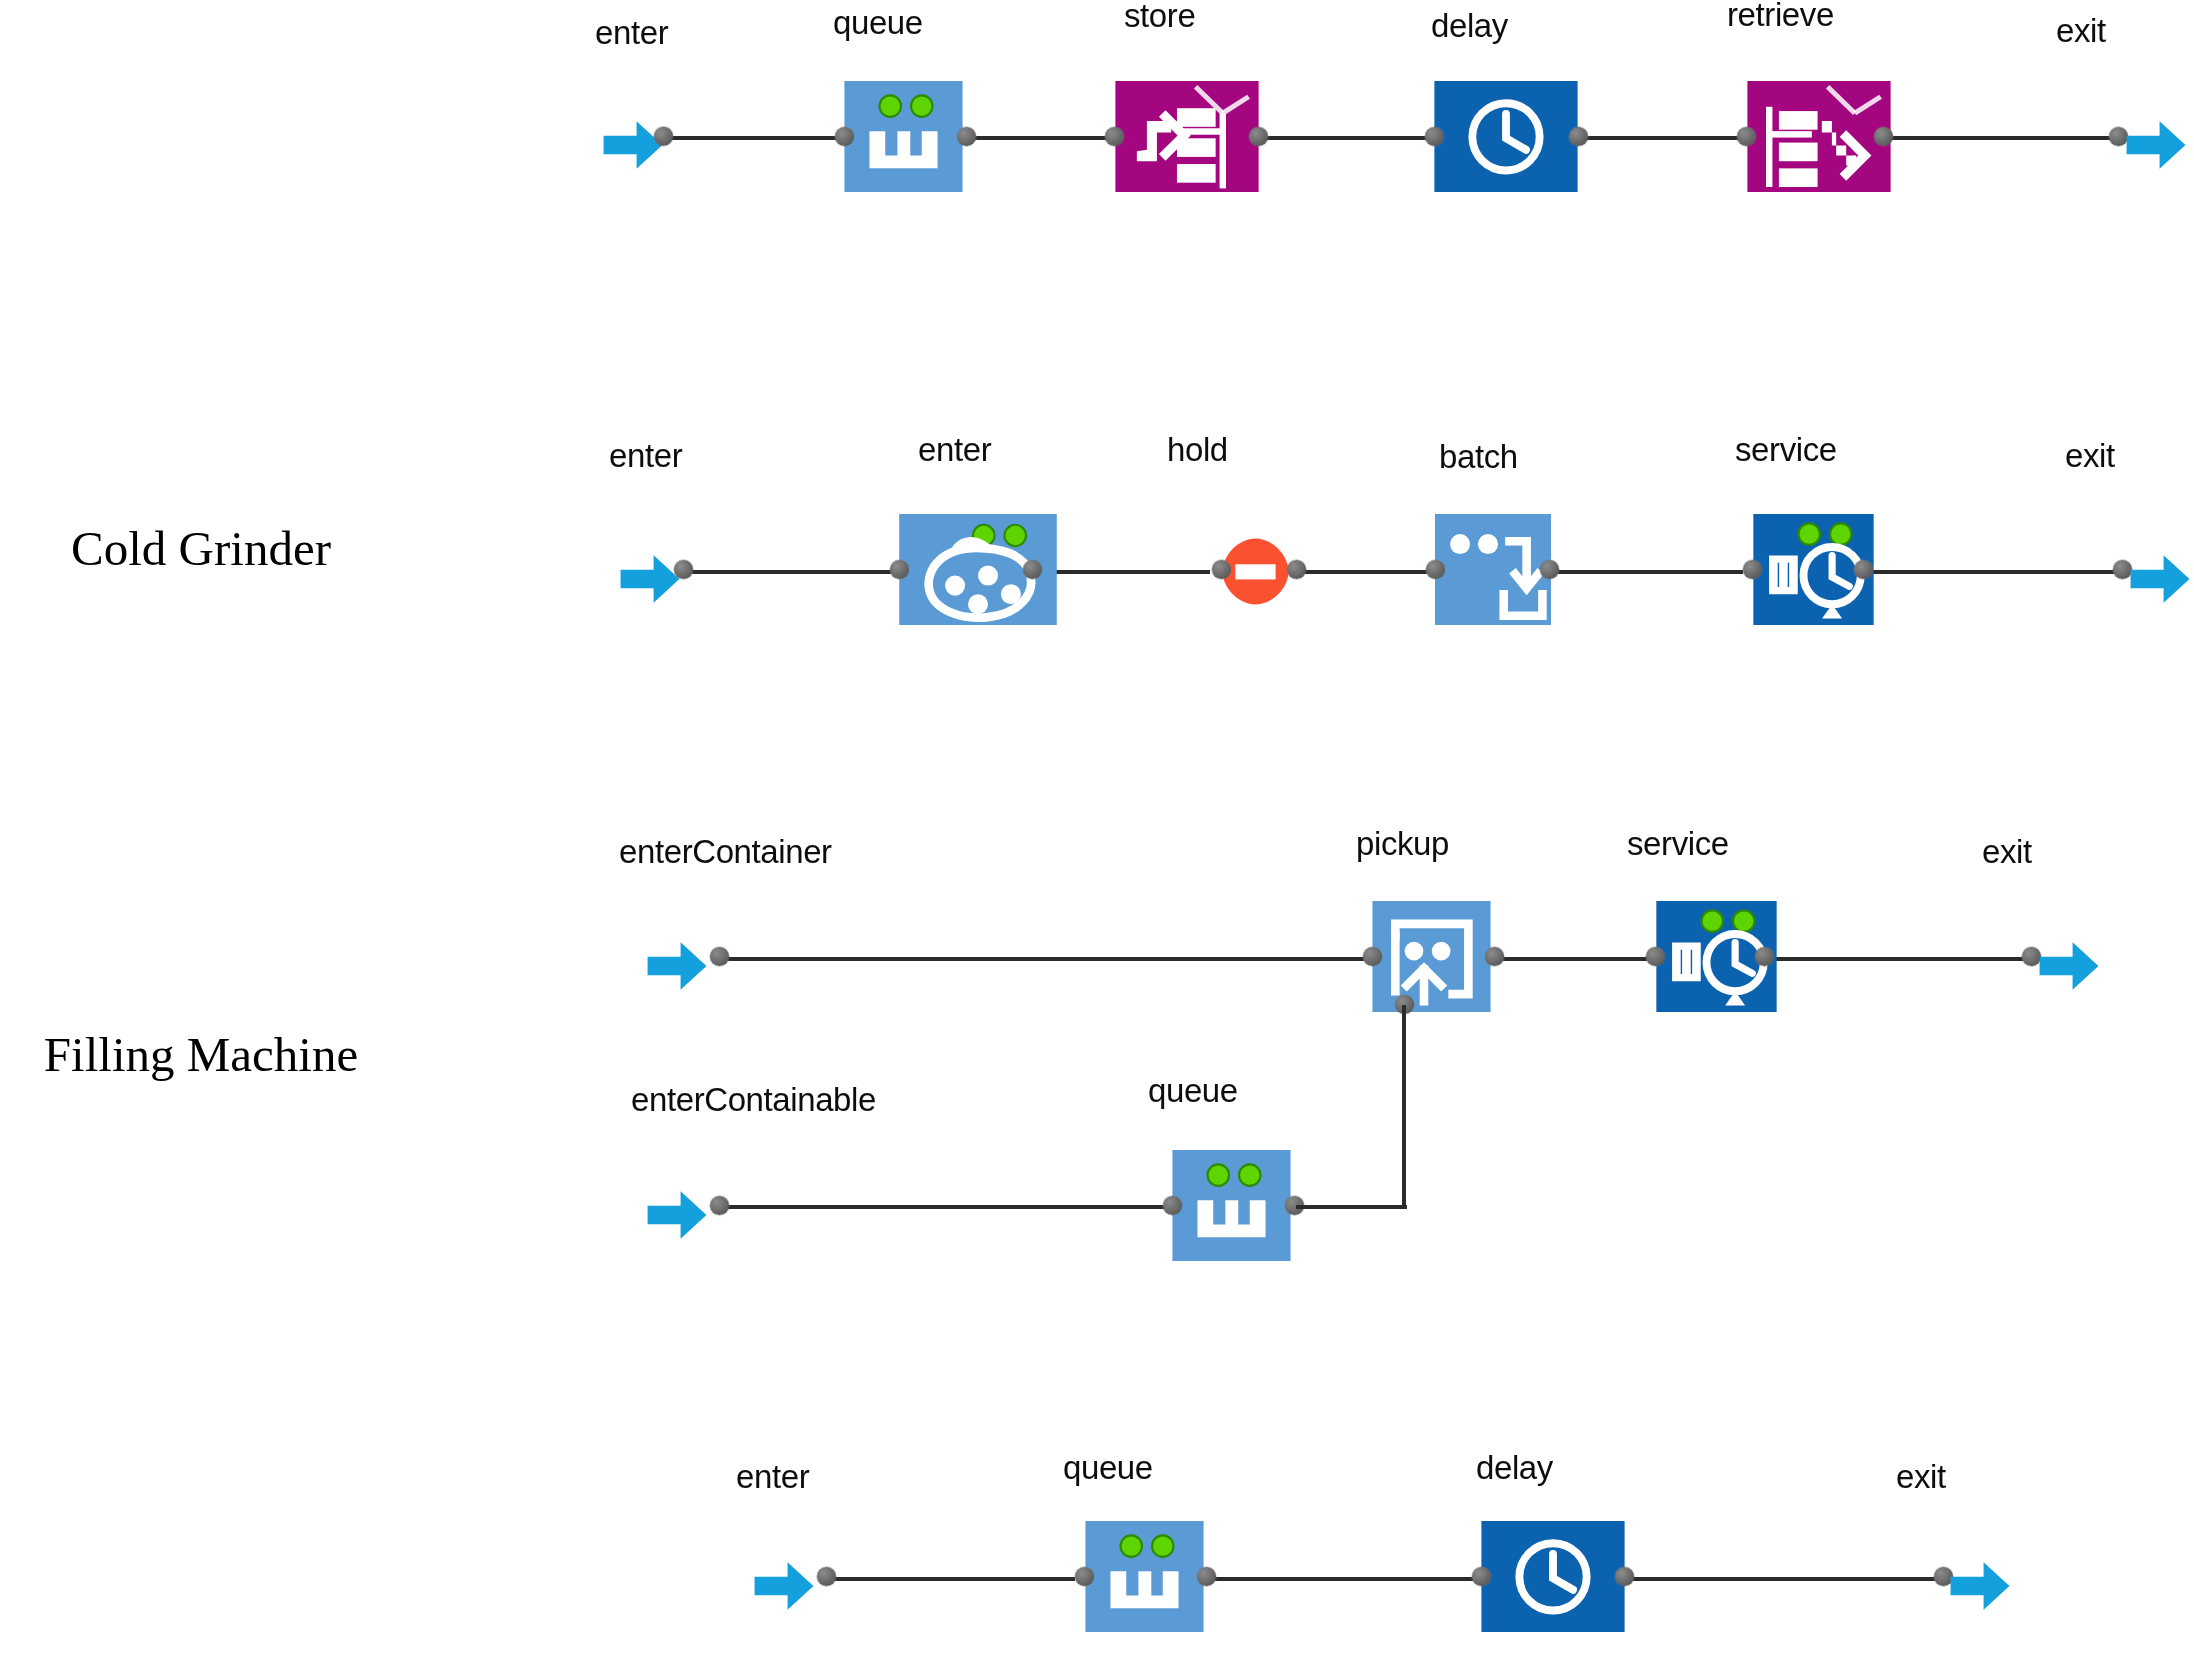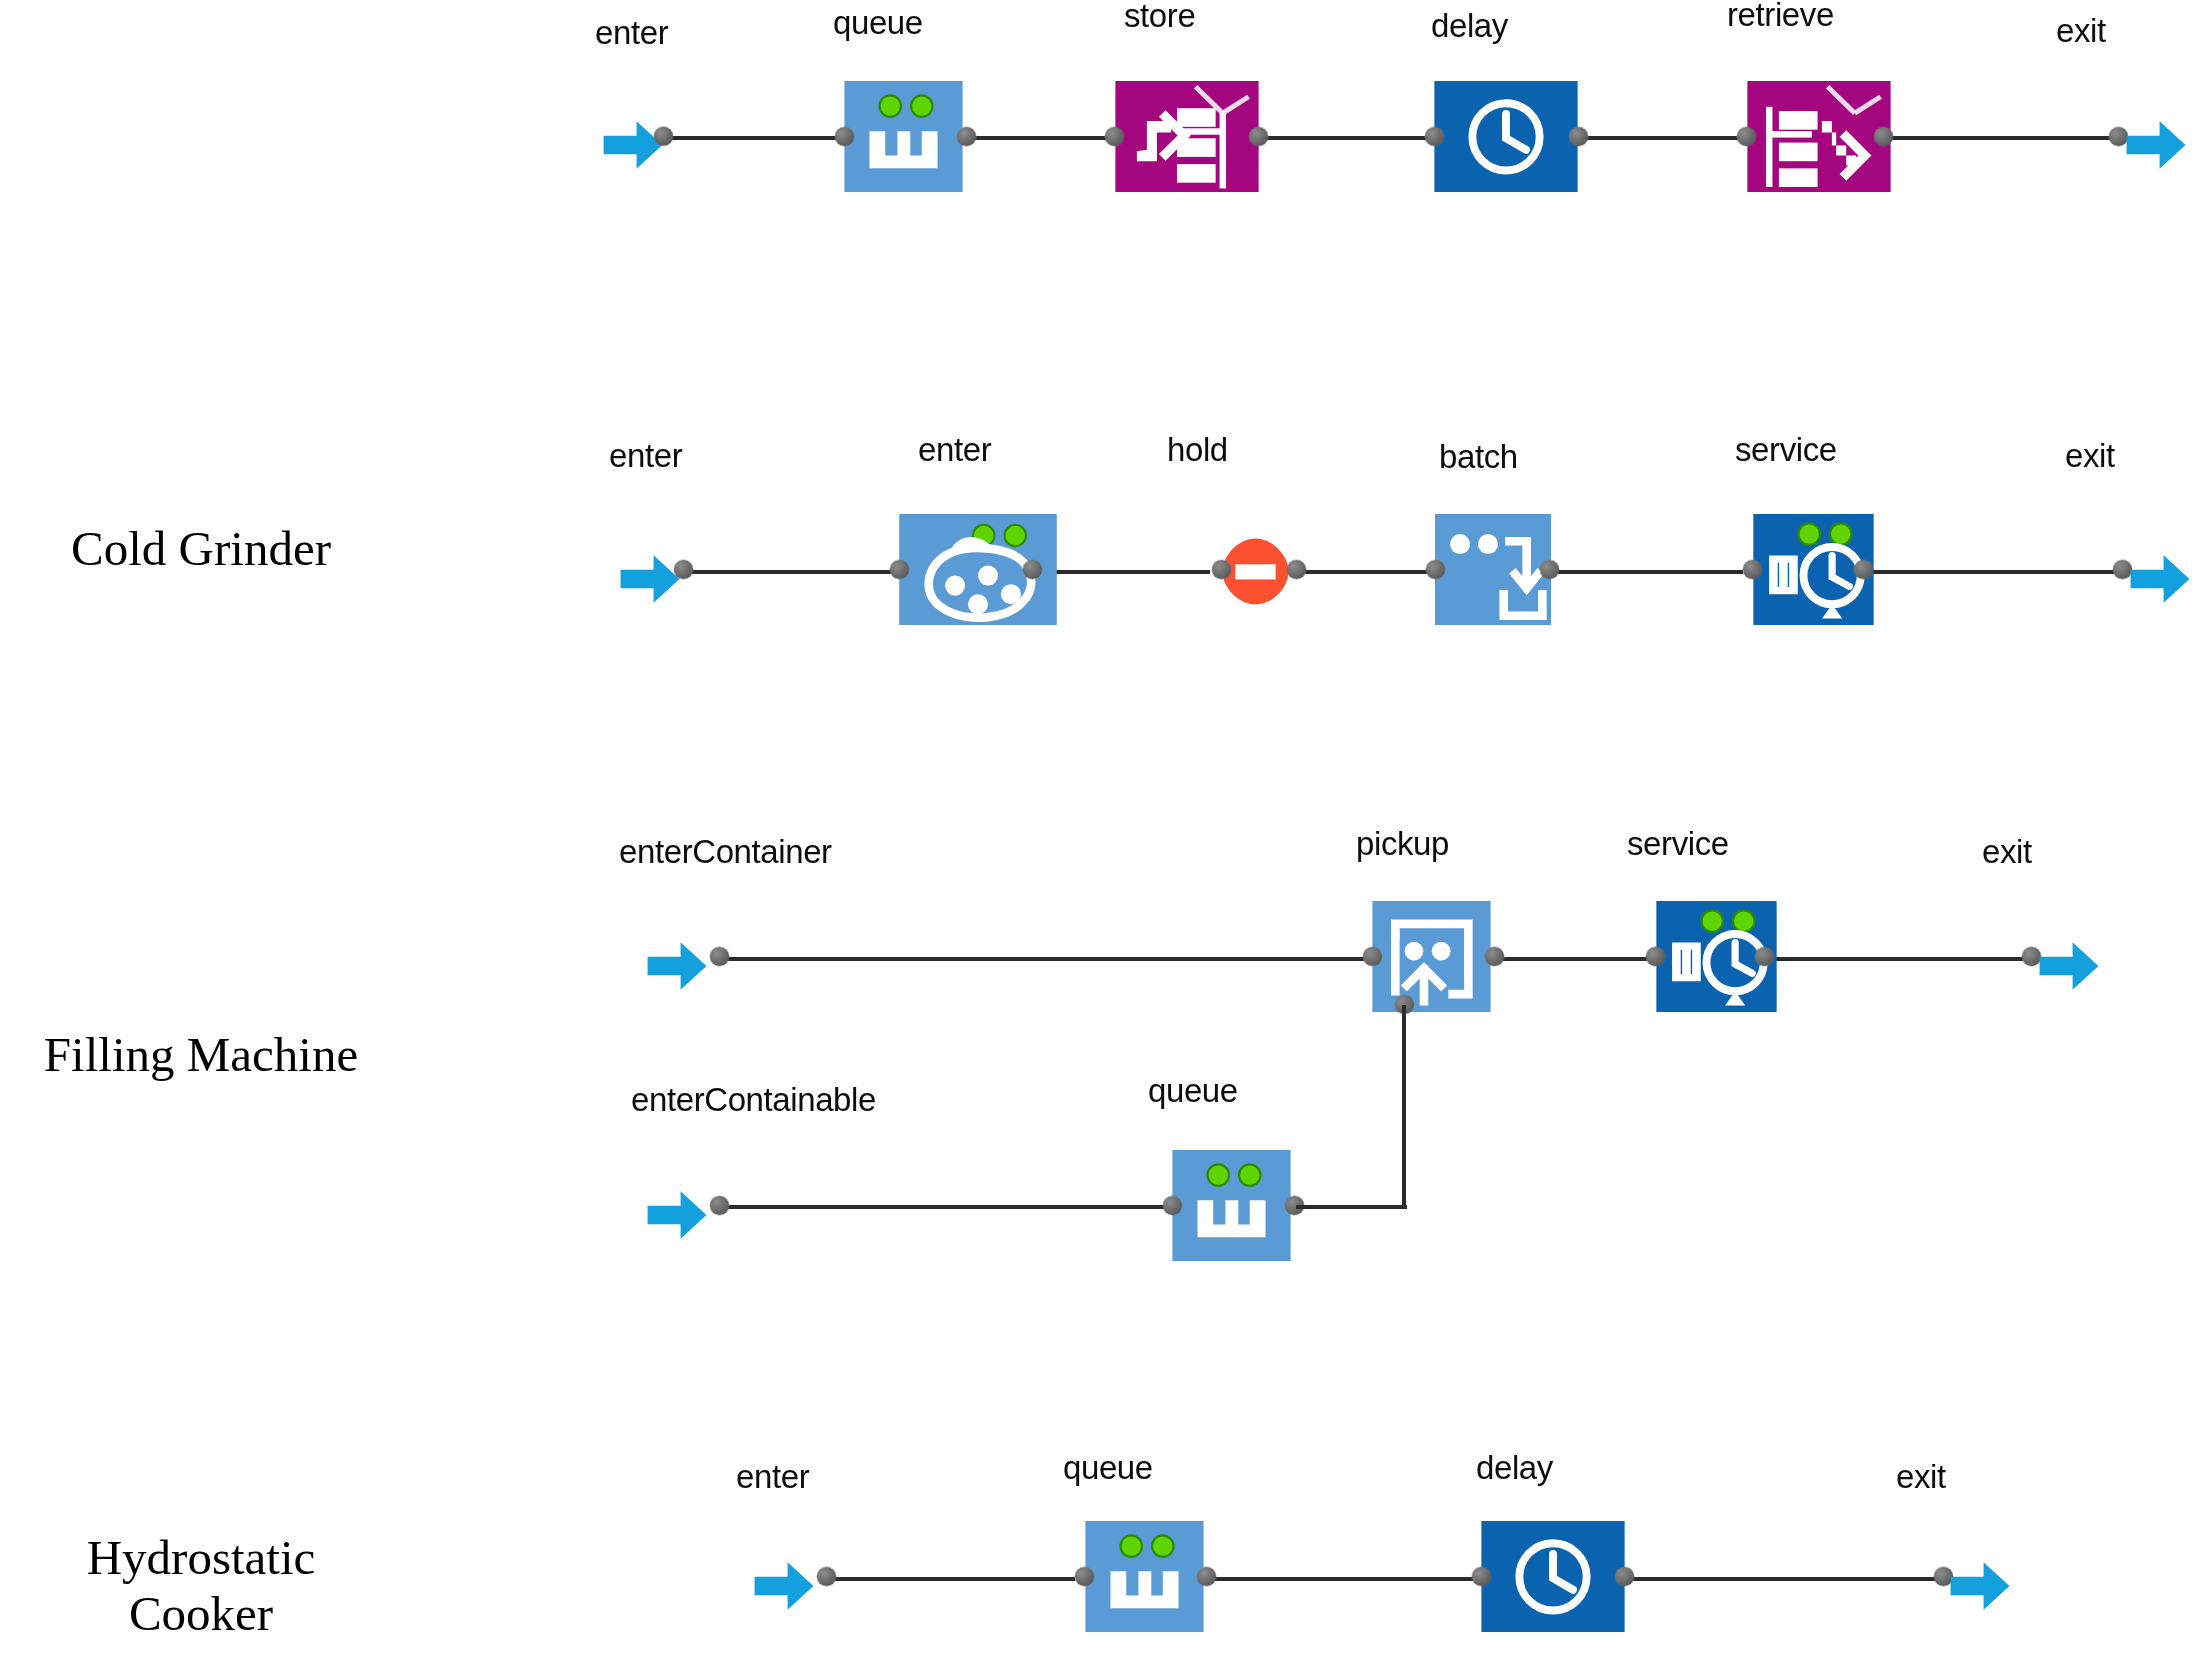--- a/index.html
+++ b/index.html
@@ -53,22 +53,20 @@
 </head>
 <body>
 
 <div class="canvas">
 
 
   <div class="row-label" style="left:21.5px;top:521px;width:359px;">Cold Grinder</div>
 
   <div class="row-label" style="left:0px;top:1027px;width:402px;">Filling Machine</div>
 
-  <div class="row-label" style="left:21.5px;top:1530px;width:359px;">Hydrostatic
-Cooker</div>
 
   <div class="port-label" style="left:595px;top:14.4px;">enter</div>
   <div class="port-label" style="left:833px;top:4.3px;">queue</div>
   <div class="port-label" style="left:1124px;top:-2.9px;">store</div>
   <div class="port-label" style="left:1431px;top:7.2px;">delay</div>
   <div class="port-label" style="left:1727px;top:-4.3px;">retrieve</div>
   <div class="port-label" style="left:2056px;top:11.5px;">exit</div>
 
   <div class="wire" style="left:661px;top:136px;width:180px;"></div>
   <div class="wire" style="left:970px;top:136px;width:140px;"></div>

